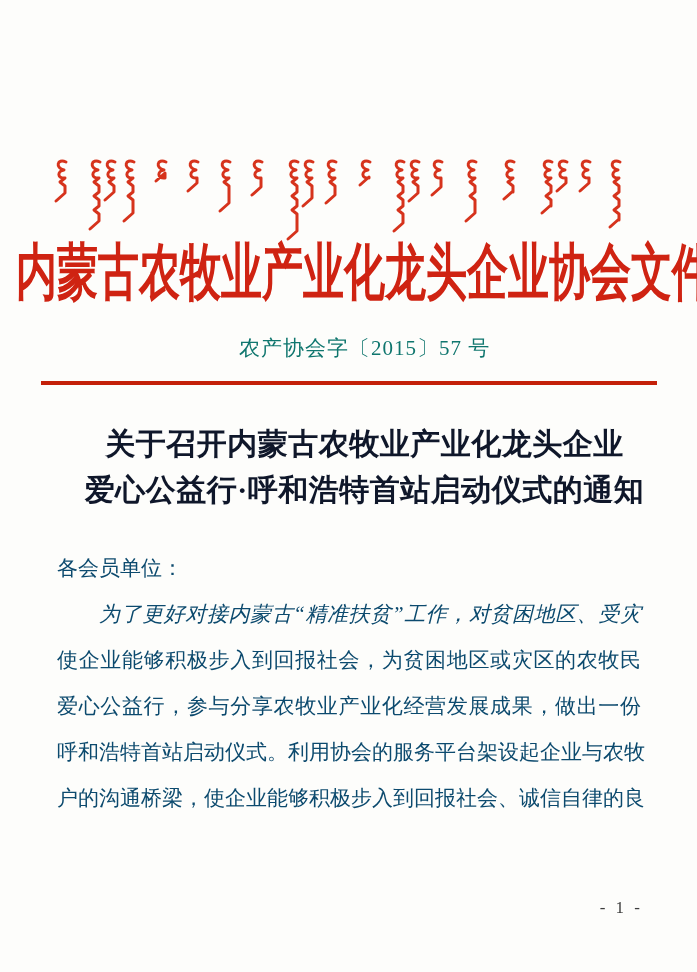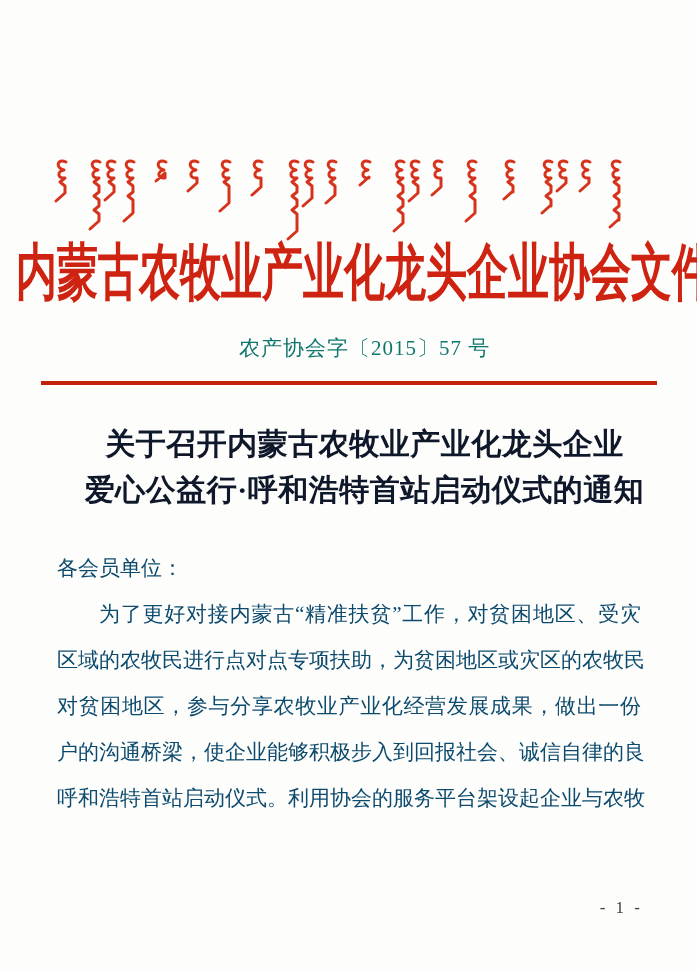--- a/index.html
+++ b/index.html
@@ -46,21 +46,21 @@
     position:absolute;left:57px;top:545px;width:584px;
     font-size:21px;line-height:46px;color:#0c4a6e;
   }
   .salutation{text-align:left;}
   .para-line{
     text-align:justify;
     text-align-last:justify;
     -moz-text-align-last:justify;
     white-space:nowrap;
   }
-  .para-line.first{text-indent:2em;}
+  .para-line.first{text-indent:2em;font-style:italic;}
   
   .page-number{
     position:absolute;top:898px;right:86px;
     font-size:17px;color:#3d3d3d;letter-spacing:3px;
   }
   
   .scan-edge{
     position:absolute;right:0;top:0;width:7px;height:100%;
     background:linear-gradient(to right, rgba(0,0,0,0), rgba(0,0,0,0.09));
     pointer-events:none;
@@ -102,22 +102,22 @@
   <div class="red-rule" style="background: rgb(196, 32, 9);"></div>
 
   <div class="notice-title">
     <div>关于召开内蒙古农牧业产业化龙头企业</div>
     <div>爱心公益行·呼和浩特首站启动仪式的通知</div>
   </div>
 
   <div class="body-block">
     <div class="salutation">各会员单位：</div>
     <div class="para-line first">为了更好对接内蒙古“精准扶贫”工作，对贫困地区、受灾</div>
-    <div class="para-line">区域的农牧民进行点对点专项扶助，为贫困地区或灾区的农牧民</div>
-    <div class="para-line">对贫困地区，参与分享农牧业产业化经营发展成果，做出一份</div>
+    <div class="para-line">使企业能够积极步入到回报社会，为贫困地区或灾区的农牧民</div>
+    <div class="para-line">爱心公益行，参与分享农牧业产业化经营发展成果，做出一份</div>
+    <div class="para-line">呼和浩特首站启动仪式。利用协会的服务平台架设起企业与农牧</div>
     <div class="para-line">户的沟通桥梁，使企业能够积极步入到回报社会、诚信自律的良</div>
-    <div class="para-line">呼和浩特首站启动仪式。利用协会的服务平台架设起企业与农牧</div>
   </div>
 
   <div class="page-number">- 1 -</div>
 
   <div class="scan-edge"></div>
 </div>
 
 </body></html>

